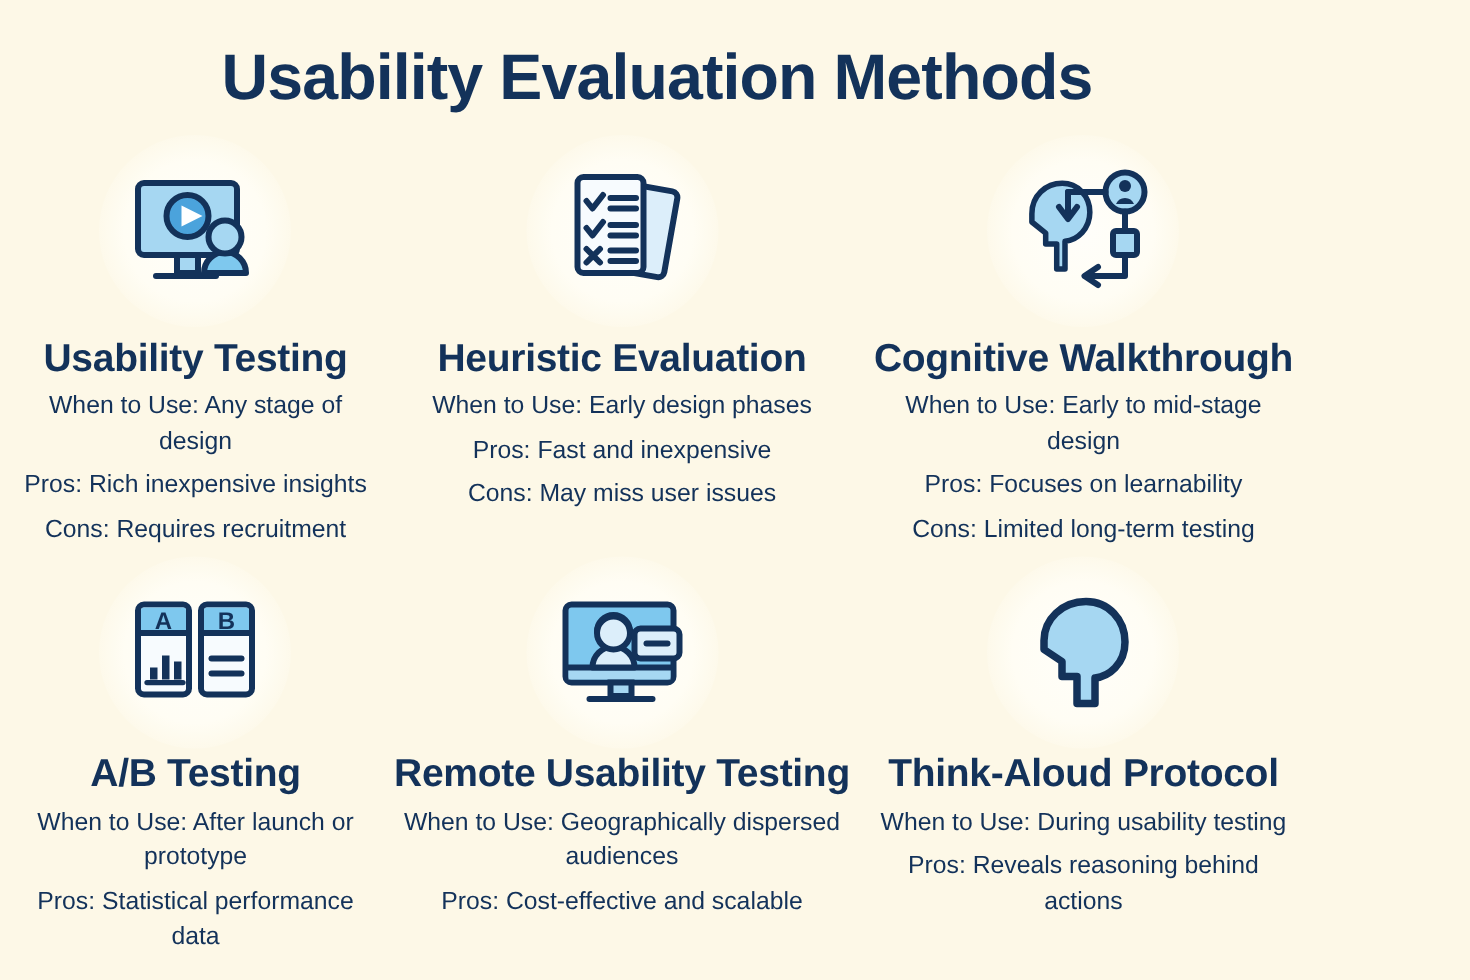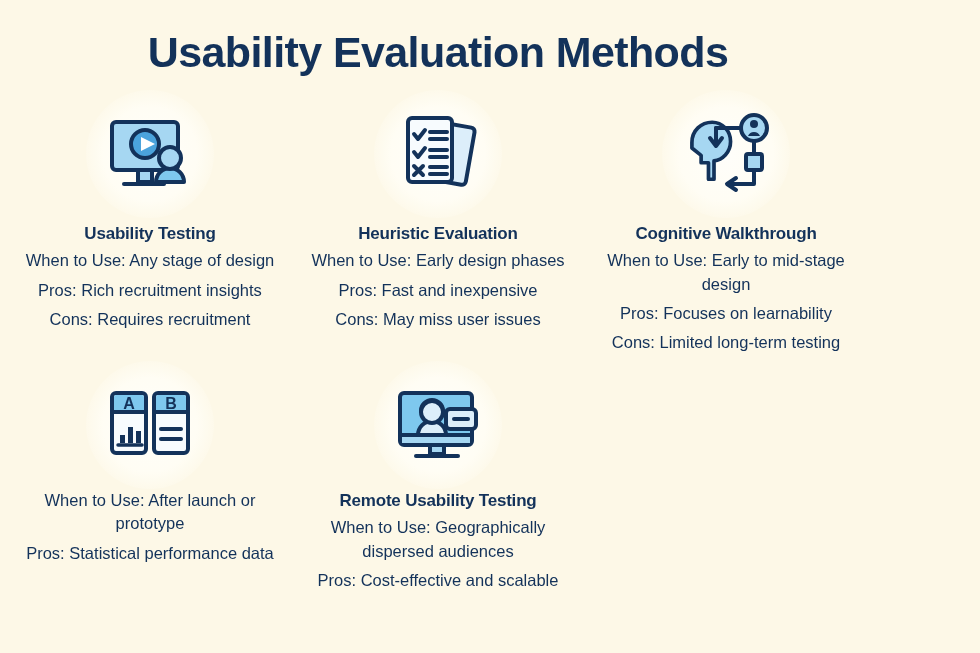--- a/index.html
+++ b/index.html
@@ -73,21 +73,21 @@
     border-radius: 50%;
     background: radial-gradient(circle at 50% 50%, #FFFEFA 0%, #FFFDF4 52%, rgba(253,248,231,0) 78%);
     pointer-events: none;
   }
   .icon-svg {
     position: relative;
     display: block;
   }
 
   .card-title {
-    font-size: 17px;
+    font-size: 26px;
     font-weight: 700;
     color: #13325A;
     line-height: 1.15;
     margin: 4px 0 6px 0;
     white-space: nowrap;
     letter-spacing: -0.2px;
   }
 
   .card-line {
     font-size: 16.5px;
@@ -130,21 +130,21 @@
           <circle cx="68" cy="52" r="11" fill="#A6D7F2" stroke="#13325A" stroke-width="4"></circle>
         </svg>
       </div>
       <div class="card-title">Usability Testing</div>
       <div class="card-line">
         <span class="lbl">When to Use: </span>
         <span class="val">Any stage of design</span>
       </div>
       <div class="card-line">
         <span class="lbl">Pros: </span>
-        <span class="val">Rich recruitment insights</span>
+        <span class="val">Rich inexpensive insights</span>
       </div>
       <div class="card-line">
         <span class="lbl">Cons: </span>
         <span class="val">Requires recruitment</span>
       </div>
     </div>
 
     <div class="card">
       <div class="icon-wrap">
         <div class="icon-glow"></div>
@@ -224,20 +224,21 @@
           <rect x="34" y="54" width="5" height="12" fill="#13325A"></rect>
           <line x1="16" y1="68" x2="40" y2="68" stroke="#13325A" stroke-width="3.5" stroke-linecap="round"></line>
           <rect x="52" y="16" width="34" height="60" rx="4" fill="#F7FBFE" stroke="#13325A" stroke-width="4"></rect>
           <path d="M54 20 a2 2 0 0 1 2 -2 h26 a2 2 0 0 1 2 2 v15 h-30 z" fill="#7EC8EE"></path>
           <line x1="52" y1="35" x2="86" y2="35" stroke="#13325A" stroke-width="4"></line>
           <text x="69" y="32" font-family="Liberation Sans, sans-serif" font-size="16" font-weight="700" fill="#13325A" text-anchor="middle">B</text>
           <line x1="59" y1="52" x2="79" y2="52" stroke="#13325A" stroke-width="4" stroke-linecap="round"></line>
           <line x1="59" y1="62" x2="79" y2="62" stroke="#13325A" stroke-width="4" stroke-linecap="round"></line>
         </svg>
       </div>
+      <div class="card-title">A/B Testing</div>
       <div class="card-line">
         <span class="lbl">When to Use: </span>
         <span class="val">After launch or prototype</span>
       </div>
       <div class="card-line">
         <span class="lbl">Pros: </span>
         <span class="val">Statistical performance data</span>
       </div>
     </div>
 
@@ -262,15 +263,32 @@
       <div class="card-line">
         <span class="lbl">When to Use: </span>
         <span class="val">Geographically dispersed audiences</span>
       </div>
       <div class="card-line">
         <span class="lbl">Pros: </span>
         <span class="val">Cost-effective and scalable</span>
       </div>
     </div>
 
+    <div class="card row-bottom">
+      <div class="icon-wrap">
+        <div class="icon-glow"></div>
+        <svg class="icon-svg" width="96" height="96" viewBox="0 0 96 96">
+          <path d="M44 82 L44 64 L34 64 L34 54 L22 46 L22 40 C22 26 34 14 50 14 C65 14 76 26 76 41 C76 56 65 64 56 65 L56 82 Z" fill="#A6D7F2" stroke="#13325A" stroke-width="5" stroke-linejoin="round" stroke-linecap="round"></path>
+        </svg>
+      </div>
+      <div class="card-title">Think-Aloud Protocol</div>
+      <div class="card-line">
+        <span class="lbl">When to Use: </span>
+        <span class="val">During usability testing</span>
+      </div>
+      <div class="card-line">
+        <span class="lbl">Pros: </span>
+        <span class="val">Reveals reasoning behind actions</span>
+      </div>
+    </div>
 
   </div>
 </div>
 
 </body></html>

